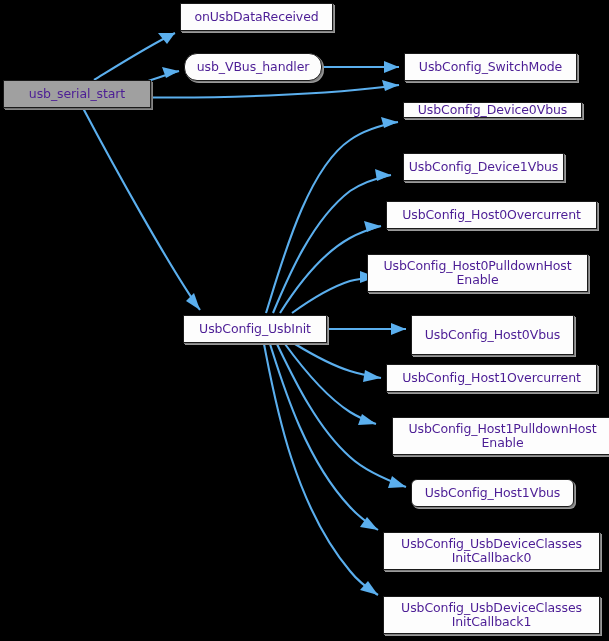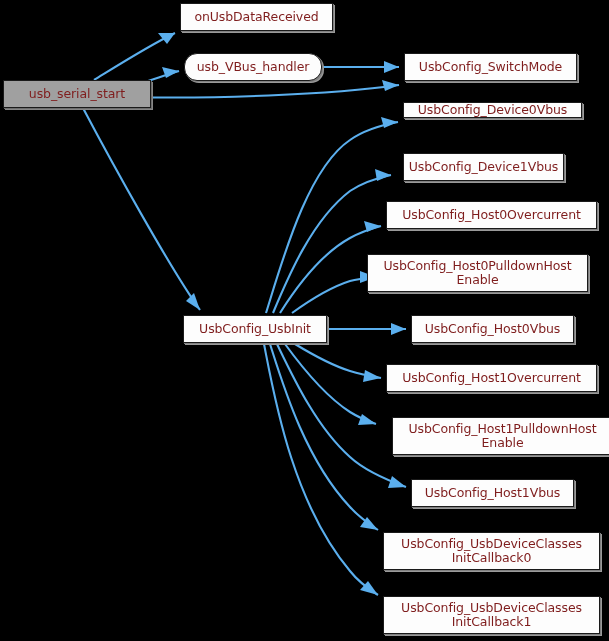--- a/index.html
+++ b/index.html
@@ -25,21 +25,21 @@
   .node {
     position: absolute;
     box-sizing: border-box;
     display: flex;
     align-items: center;
     justify-content: center;
     text-align: center;
     background: #fdfdfd;
     border: 1px solid #1a1a1a;
     box-shadow: 1px 1px 0 0 #808080, 2px 2px 0 0 #9a9a9a;
-    color: #7f1d1d;
+    color: #4c1d95;
     font-family: "DejaVu Sans", sans-serif;
     font-size: 12.5px;
     line-height: 14px;
     letter-spacing: -0.1px;
     white-space: pre-line;
     padding: 0 19px;
   }
   .node.highlight {
     background: #a0a0a0;
     border: 1px solid #1a1a1a;
@@ -127,24 +127,24 @@
       <div class="node highlight" style="left: 3px; top: 80px; width: 148px; height: 28px;"><span>usb_serial_start</span></div>
       <div class="node" style="left: 180px; top: 3px; width: 153px; height: 28px;"><span>onUsbDataReceived</span></div>
       <div class="node" style="left: 184px; top: 53px; width: 138px; height: 28px; border-radius: 13px;"><span>usb_VBus_handler</span></div>
       <div class="node" style="left: 404px; top: 53px; width: 173px; height: 28px;"><span>UsbConfig_SwitchMode</span></div>
       <div class="node" style="left: 403px; top: 102px; width: 179px; height: 16px; text-align: center;"><span>UsbConfig_Device0Vbus</span></div>
       <div class="node" style="left: 403px; top: 153px; width: 161px; height: 28px;"><span>UsbConfig_Device1Vbus</span></div>
       <div class="node" style="left: 386px; top: 201px; width: 211px; height: 28px;"><span>UsbConfig_Host0Overcurrent</span></div>
       <div class="node" style="left: 367px; top: 254px; width: 221px; height: 38px;"><span>UsbConfig_Host0PulldownHost
 Enable</span></div>
       <div class="node" style="left: 183px; top: 315px; width: 144px; height: 28px;"><span>UsbConfig_UsbInit</span></div>
-      <div class="node" style="left: 411px; top: 315px; width: 163px; height: 28px;"><span>UsbConfig_Host0Vbus</span></div>
+      <div class="node" style="left: 411px; top: 315px; width: 163px; height: 40px;"><span>UsbConfig_Host0Vbus</span></div>
       <div class="node" style="left: 386px; top: 364px; width: 211px; height: 28px;"><span>UsbConfig_Host1Overcurrent</span></div>
       <div class="node" style="left: 392px; top: 417px; width: 221px; height: 38px;"><span>UsbConfig_Host1PulldownHost
 Enable</span></div>
-      <div class="node" style="left: 411px; top: 479px; width: 163px; height: 28px;"><span>UsbConfig_Host1Vbus</span></div>
+      <div class="node" style="left: 411px; top: 479px; width: 163px; height: 28px; border-radius: 6px;"><span>UsbConfig_Host1Vbus</span></div>
       <div class="node" style="left: 383px; top: 532px; width: 217px; height: 38px;"><span>UsbConfig_UsbDeviceClasses
 InitCallback0</span></div>
       <div class="node" style="left: 383px; top: 596px; width: 217px; height: 38px;"><span>UsbConfig_UsbDeviceClasses
 InitCallback1</span></div>
     </div>
 
 </div>
 
 </body></html>

